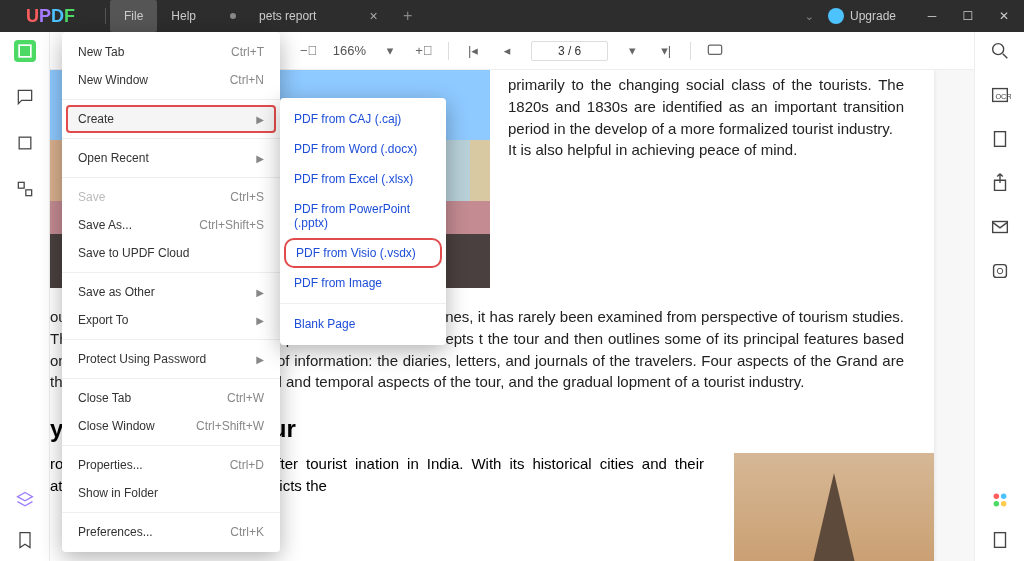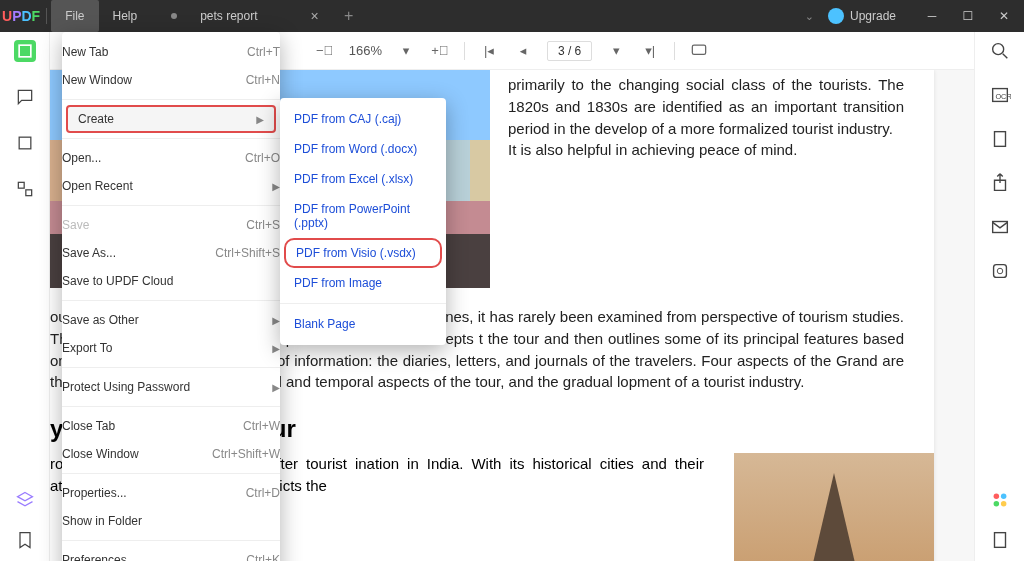--- a/index.html
+++ b/index.html
@@ -1,20 +1,20 @@
 <!DOCTYPE html>
 <html><head>
 <meta charset="utf-8">
 <style>
 * { margin:0; padding:0; box-sizing:border-box; font-family:"Segoe UI",Arial,sans-serif; }
 body { width:1024px; height:561px; background:#2d2d2d; overflow:hidden; position:relative; }
 
 
 .titlebar { height:32px; background:#2d2d2d; display:flex; align-items:center; color:#ccc; font-size:12px; }
-.logo { padding:0 2px; font-weight:bold; font-size:14px; }
+.logo { padding:0 26px; font-weight:bold; font-size:18px; }
 .logo span:nth-child(1){color:#ff5d5d;} .logo span:nth-child(2){color:#a57cff;}
 .logo span:nth-child(3){color:#4cc2ff;} .logo span:nth-child(4){color:#4cd964;}
 .logo-sep { width:1px; height:16px; background:#555; margin:0 4px; }
 .menu-btn { padding:0 14px; height:32px; display:flex; align-items:center; cursor:pointer; }
 .menu-btn.active { background:#555; border-radius:2px; }
 .tab { display:flex; align-items:center; padding:0 12px; height:32px; margin-left:8px; color:#ccc;gap:13px; }
 .tab-dot { width:6px; height:6px; border-radius:50%; background:#888; margin-right:10px; }
 .tab-close { margin-left:40px; color:#aaa; font-size:14px; }
 .tab-add { margin-left:6px; color:#888; font-size:16px; width:24px; text-align:center; }
 .spacer { flex:1; }
@@ -30,41 +30,41 @@
 .ts-icon{width:22px;height:22px;display:flex;align-items:center;justify-content:center;color:#444;border:1px solid transparent;border-radius:4px;}
 .ts-icon.first{background:#4cd964;color:#fff;border-radius:4px;}
 .ts-bottom{margin-top:auto;margin-bottom:10px;display:flex;flex-direction:column;align-items:center;gap:18px;}
 .rightstrip{width:50px;background:#fff;border-left:1px solid #eee;display:flex;flex-direction:column;align-items:center;padding-top:8px;gap:22px;}
 .rs-icon{width:22px;height:22px;display:flex;align-items:center;justify-content:center;color:#444;}
 .rs-bottom{margin-top:auto;margin-bottom:10px;display:flex;flex-direction:column;align-items:center;gap:18px;}
 
 .centerwrap{flex:1;display:flex;flex-direction:column;}
 .toolbar{height:38px;border-bottom:1px solid #eee;display:flex;align-items:center;justify-content:center;gap:14px;color:#555;font-size:13px;}
 .tb-icon{width:20px;height:20px;display:flex;align-items:center;justify-content:center;color:#666;}
-.pageind{border:1px solid #ddd;padding:2px 10px;border-radius:2px;font-size:12px;color:#333;}
+.pageind{border:1px solid #ddd;padding:2px 26px;border-radius:2px;font-size:12px;color:#333;}
 
 .docarea{flex:1;background:#f7f7f7;overflow:hidden;padding:0 40px 0 0;}
 .page{background:#fff;margin:0 auto;box-shadow:0 0 4px rgba(0,0,0,.1);padding:0 0 20px 0;}
 .page-inner{display:flex;}
 .hero{width:440px;height:218px;background:linear-gradient(#8ec9ff 0 35%,#e9d3b9 35% 60%,#c48b92 60% 75%,#4a4040 75% 100%);position:relative;margin-right:18px;}
 .car{position:absolute;left:80px;bottom:16px;width:260px;height:80px;background:#f7b5cf;border-radius:30px 30px 8px 8px;}
 .wheel{position:absolute;bottom:-10px;width:44px;height:44px;border-radius:50%;background:#222;border:8px solid #ddd;}
 .wheel.w1{left:22px;}.wheel.w2{right:30px;}
 .build{position:absolute;top:32%;left:0;right:0;height:28%;background:repeating-linear-gradient(90deg,#d8b08e 0 30px,#b8d0d8 30px 60px,#d8c9a3 60px 90px);}
 .righttext{flex:1;padding:4px 30px 0 0;font-size:15px;color:#222;line-height:1.45;text-align:justify;}
 .para{font-size:15px;color:#222;line-height:1.45;text-align:justify;padding:18px 30px 0 0;}
 .heading{font-size:24px;font-weight:800;padding:22px 0 10px 0;}
 .lower{display:flex;gap:30px;}
 .lower .text{flex:1;font-size:15px;line-height:1.45;text-align:justify;}
 .tower{width:200px;height:140px;background:linear-gradient(#d6b896,#c79969);position:relative;}
 .eiffel{position:absolute;left:50%;bottom:0;transform:translateX(-50%);width:0;height:0;border-left:28px solid transparent;border-right:28px solid transparent;border-bottom:120px solid #5d4a3a;}
 
 
 .dropdown{position:absolute;top:32px;left:62px;width:218px;background:#fff;box-shadow:0 6px 22px rgba(0,0,0,.3);border-radius:4px;padding:6px 0;font-size:12px;color:#333;z-index:10;}
-.dditem{display:flex;justify-content:space-between;align-items:center;padding:7px 0;cursor:pointer;}
+.dditem{display:flex;justify-content:space-between;align-items:center;padding:7px 16px;cursor:pointer;}
 .dditem.highlighted{background:#f5f5f5;border:2px solid #e14b4b;border-radius:4px;margin:0 4px;padding:5px 10px;}
 .dditem .arrow{color:#888;font-size:10px;}
 .dditem .short{color:#888;}
 .dditem.disabled{color:#bbb;}
 .ddsep{height:1px;background:#eee;margin:5px 0;}
 
 .submenu{position:absolute;top:98px;left:280px;width:166px;background:#fff;box-shadow:0 6px 22px rgba(0,0,0,.3);border-radius:4px;padding:6px 0;font-size:12px;color:#1d4ed8;z-index:11;}
 .smitem{padding:8px 14px;cursor:pointer;}
 .smitem.highlighted{border:2px solid #e14b4b;border-radius:10px;margin:0 4px;padding:6px 10px;background:#fff;}
 
@@ -242,24 +242,20 @@
       <span>New Window</span>
       <span class="short">Ctrl+N</span>
     </div>
     <div class="ddsep"></div>
     <div class="dditem highlighted">
       <span>Create</span>
       <span class="arrow">▶</span>
     </div>
     <div class="ddsep"></div>
     <div class="dditem">
-      <span>Open...</span>
-      <span class="short">Ctrl+O</span>
-    </div>
-    <div class="dditem">
       <span>Open Recent</span>
       <span class="arrow">▶</span>
     </div>
     <div class="ddsep"></div>
     <div class="dditem disabled">
       <span>Save</span>
       <span class="short">Ctrl+S</span>
     </div>
     <div class="dditem">
       <span>Save As...</span>

